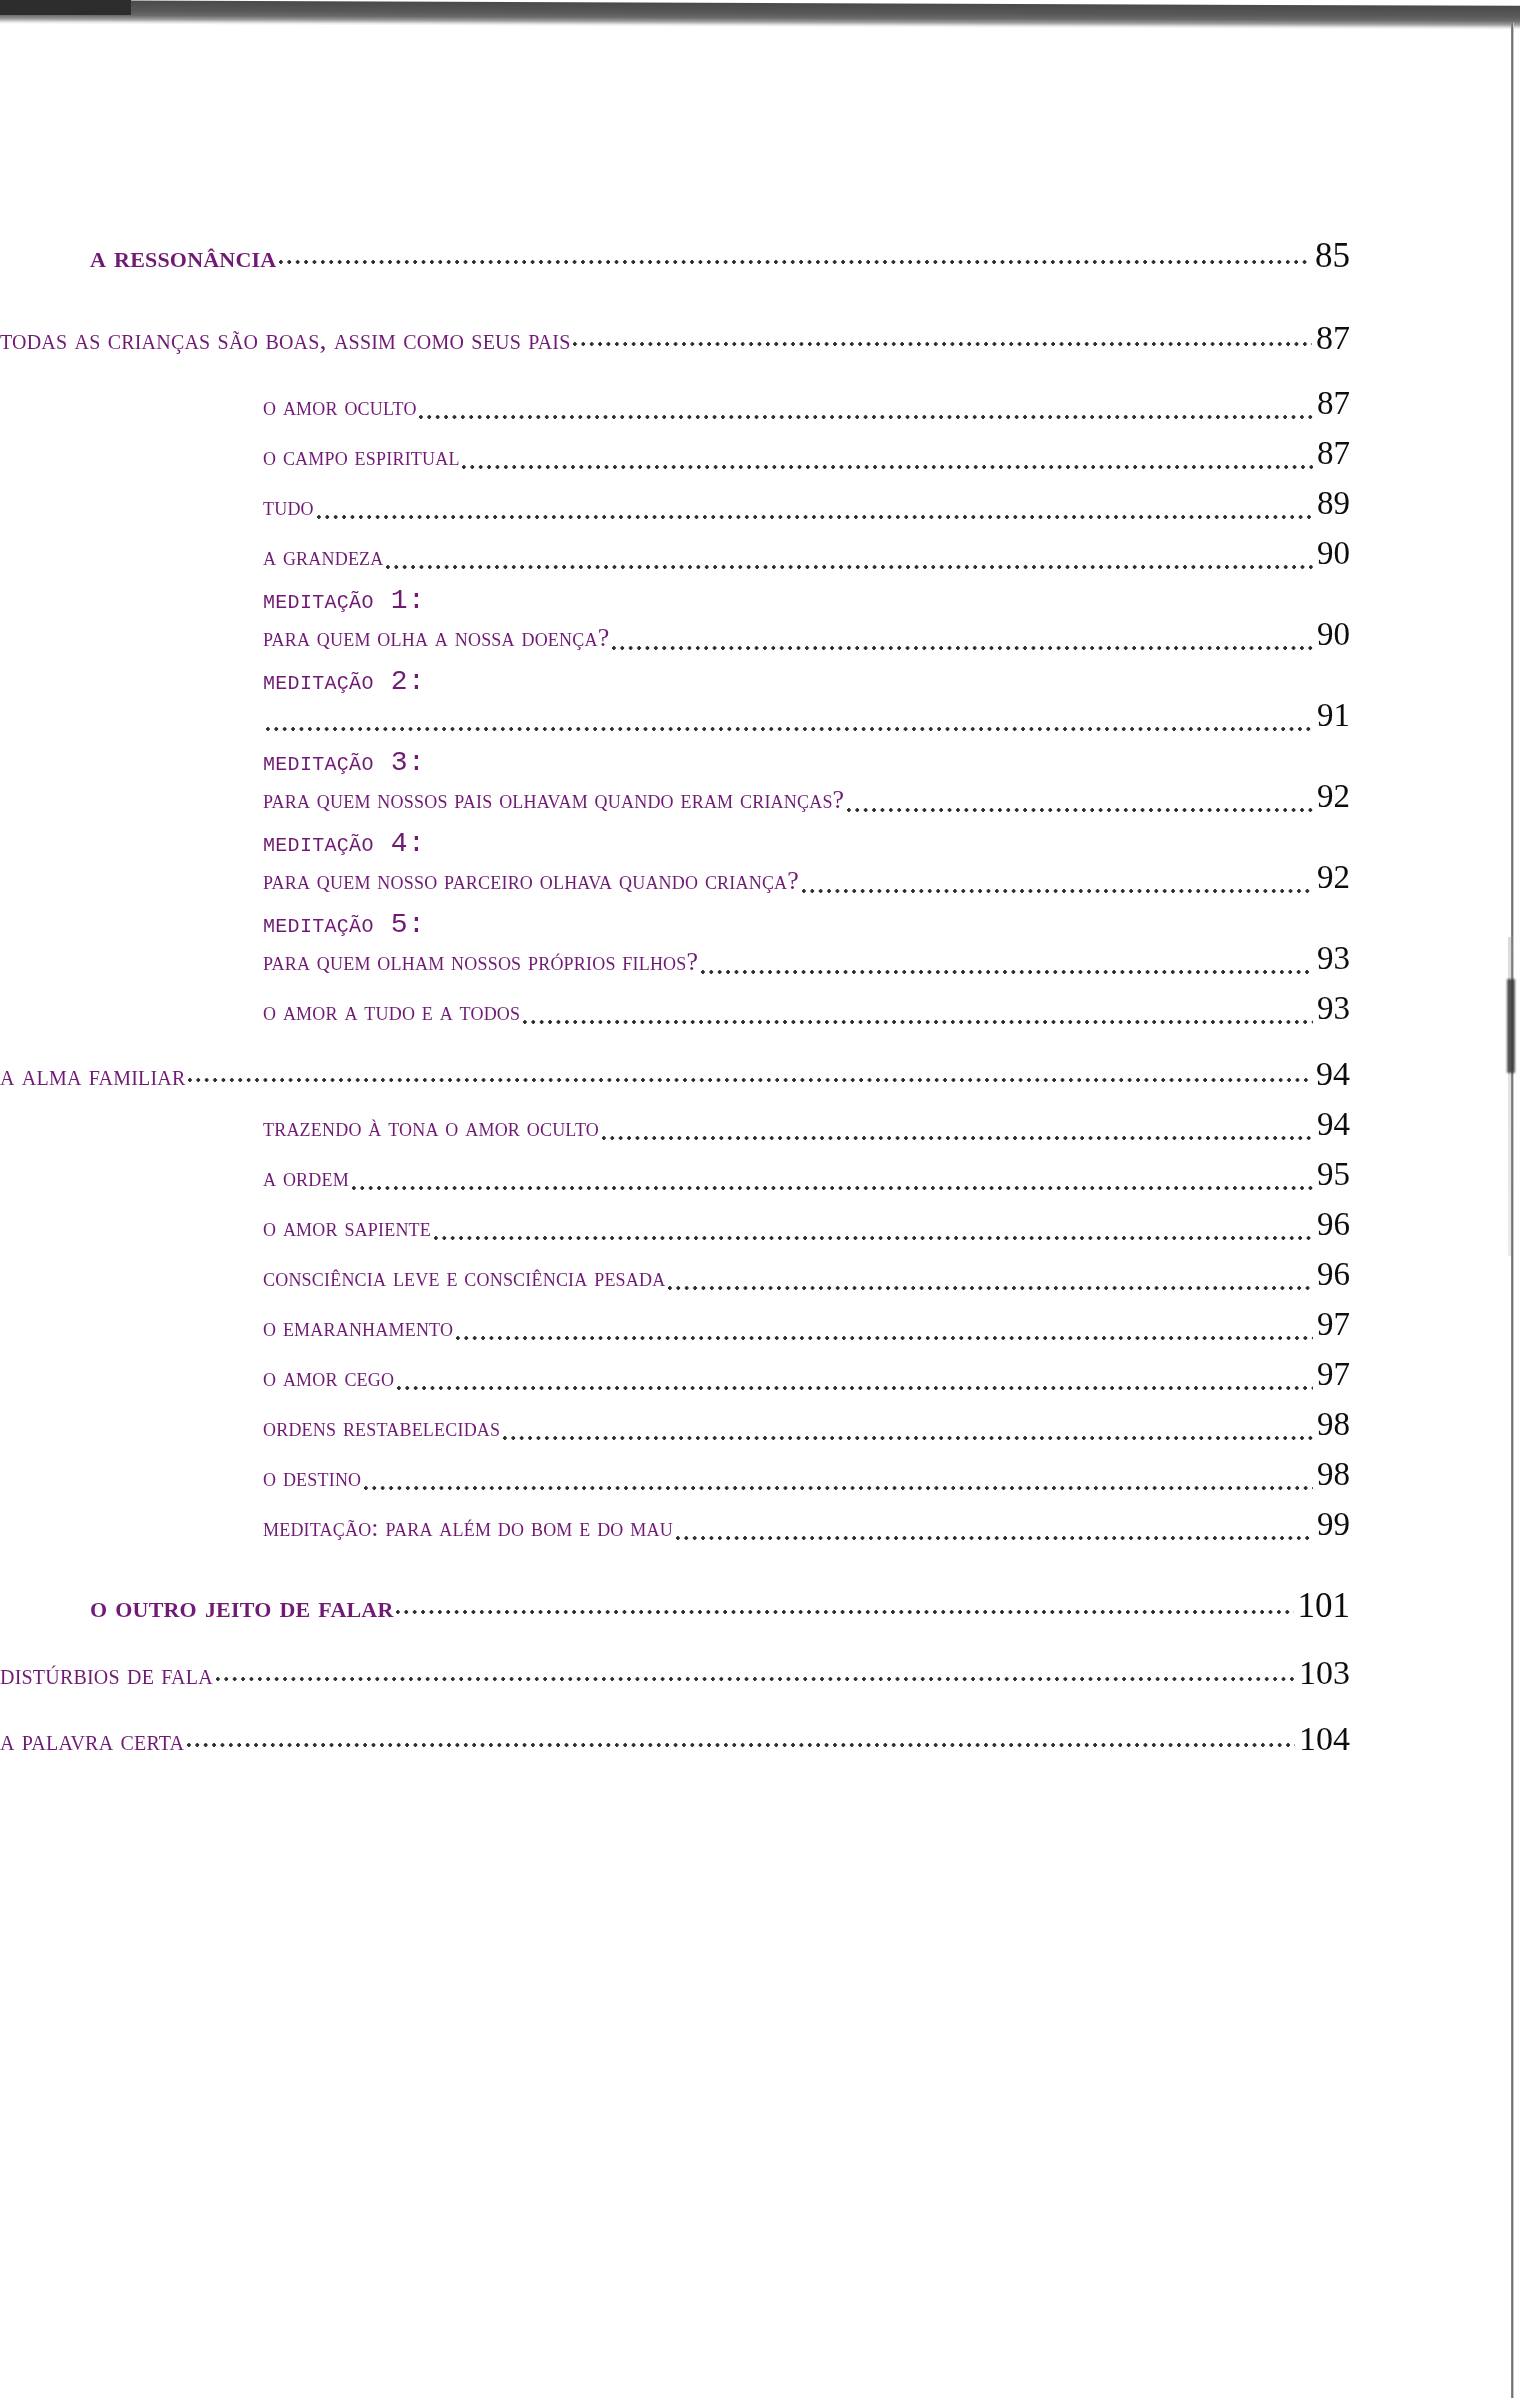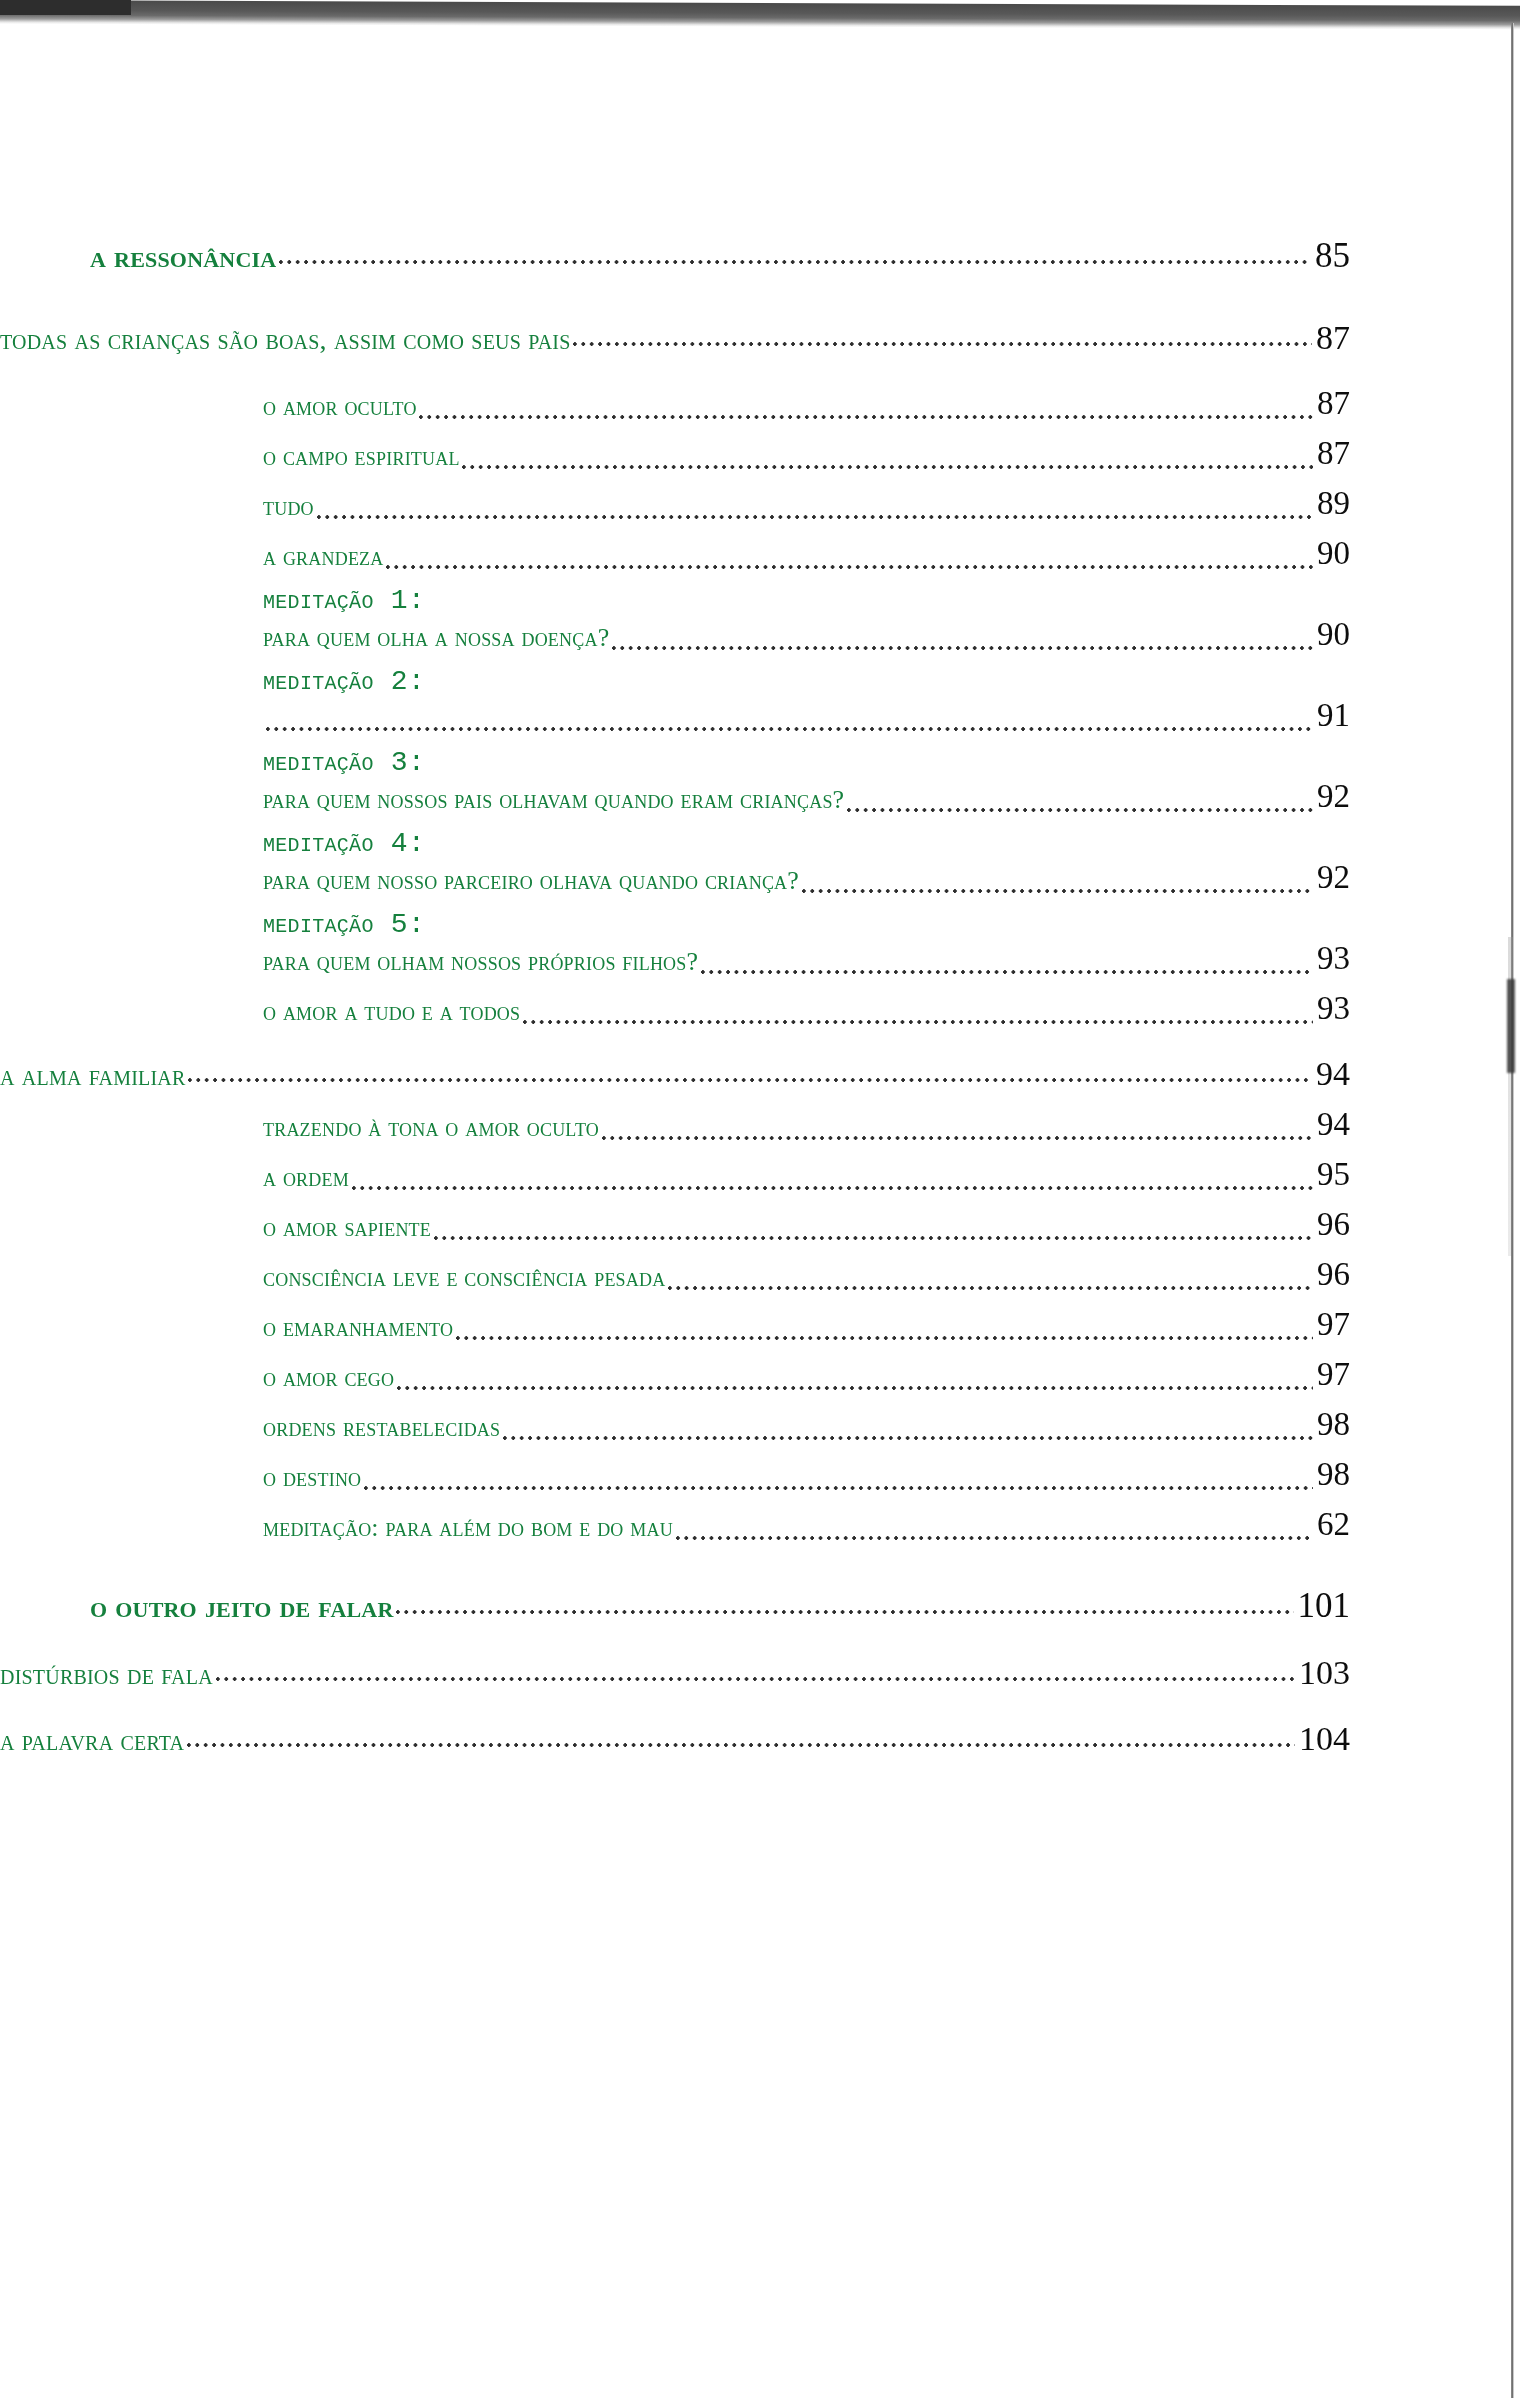--- a/index.html
+++ b/index.html
@@ -82,21 +82,21 @@
     box-sizing: border-box;
     padding-right: 171px;
     white-space: nowrap;
   }
 
   .toc-title {
     font-variant: small-caps;
     text-transform: lowercase;
     letter-spacing: 0.2px;
     flex: 0 0 auto;
-    color: #15803d;
+    color: #701a75;
   }
   
   .toc-dots {
     flex: 1 1 auto;
     overflow: hidden;
     min-width: 13px;
     margin: 0 3.7px 0 2.8px;
     position: relative;
     height: 1em;
   }
@@ -286,21 +286,21 @@
       <div style="height: 13px;"></div>
       <div class="toc-row lvl2">
         <span class="toc-title sc">O destino</span>
         <span class="toc-dots"></span>
         <span class="toc-page">98</span>
       </div>
       <div style="height: 13px;"></div>
       <div class="toc-row lvl2">
         <span class="toc-title sc">Meditação: para além do bom e do mau</span>
         <span class="toc-dots"></span>
-        <span class="toc-page">62</span>
+        <span class="toc-page">99</span>
       </div>
       <div style="height: 43px;"></div>
       <div class="toc-row lvl0">
         <span class="toc-title sc">O outro jeito de falar</span>
         <span class="toc-dots"></span>
         <span class="toc-page">101</span>
       </div>
       <div style="height: 28px;"></div>
       <div class="toc-row lvl1">
         <span class="toc-title sc">Distúrbios de fala</span>

